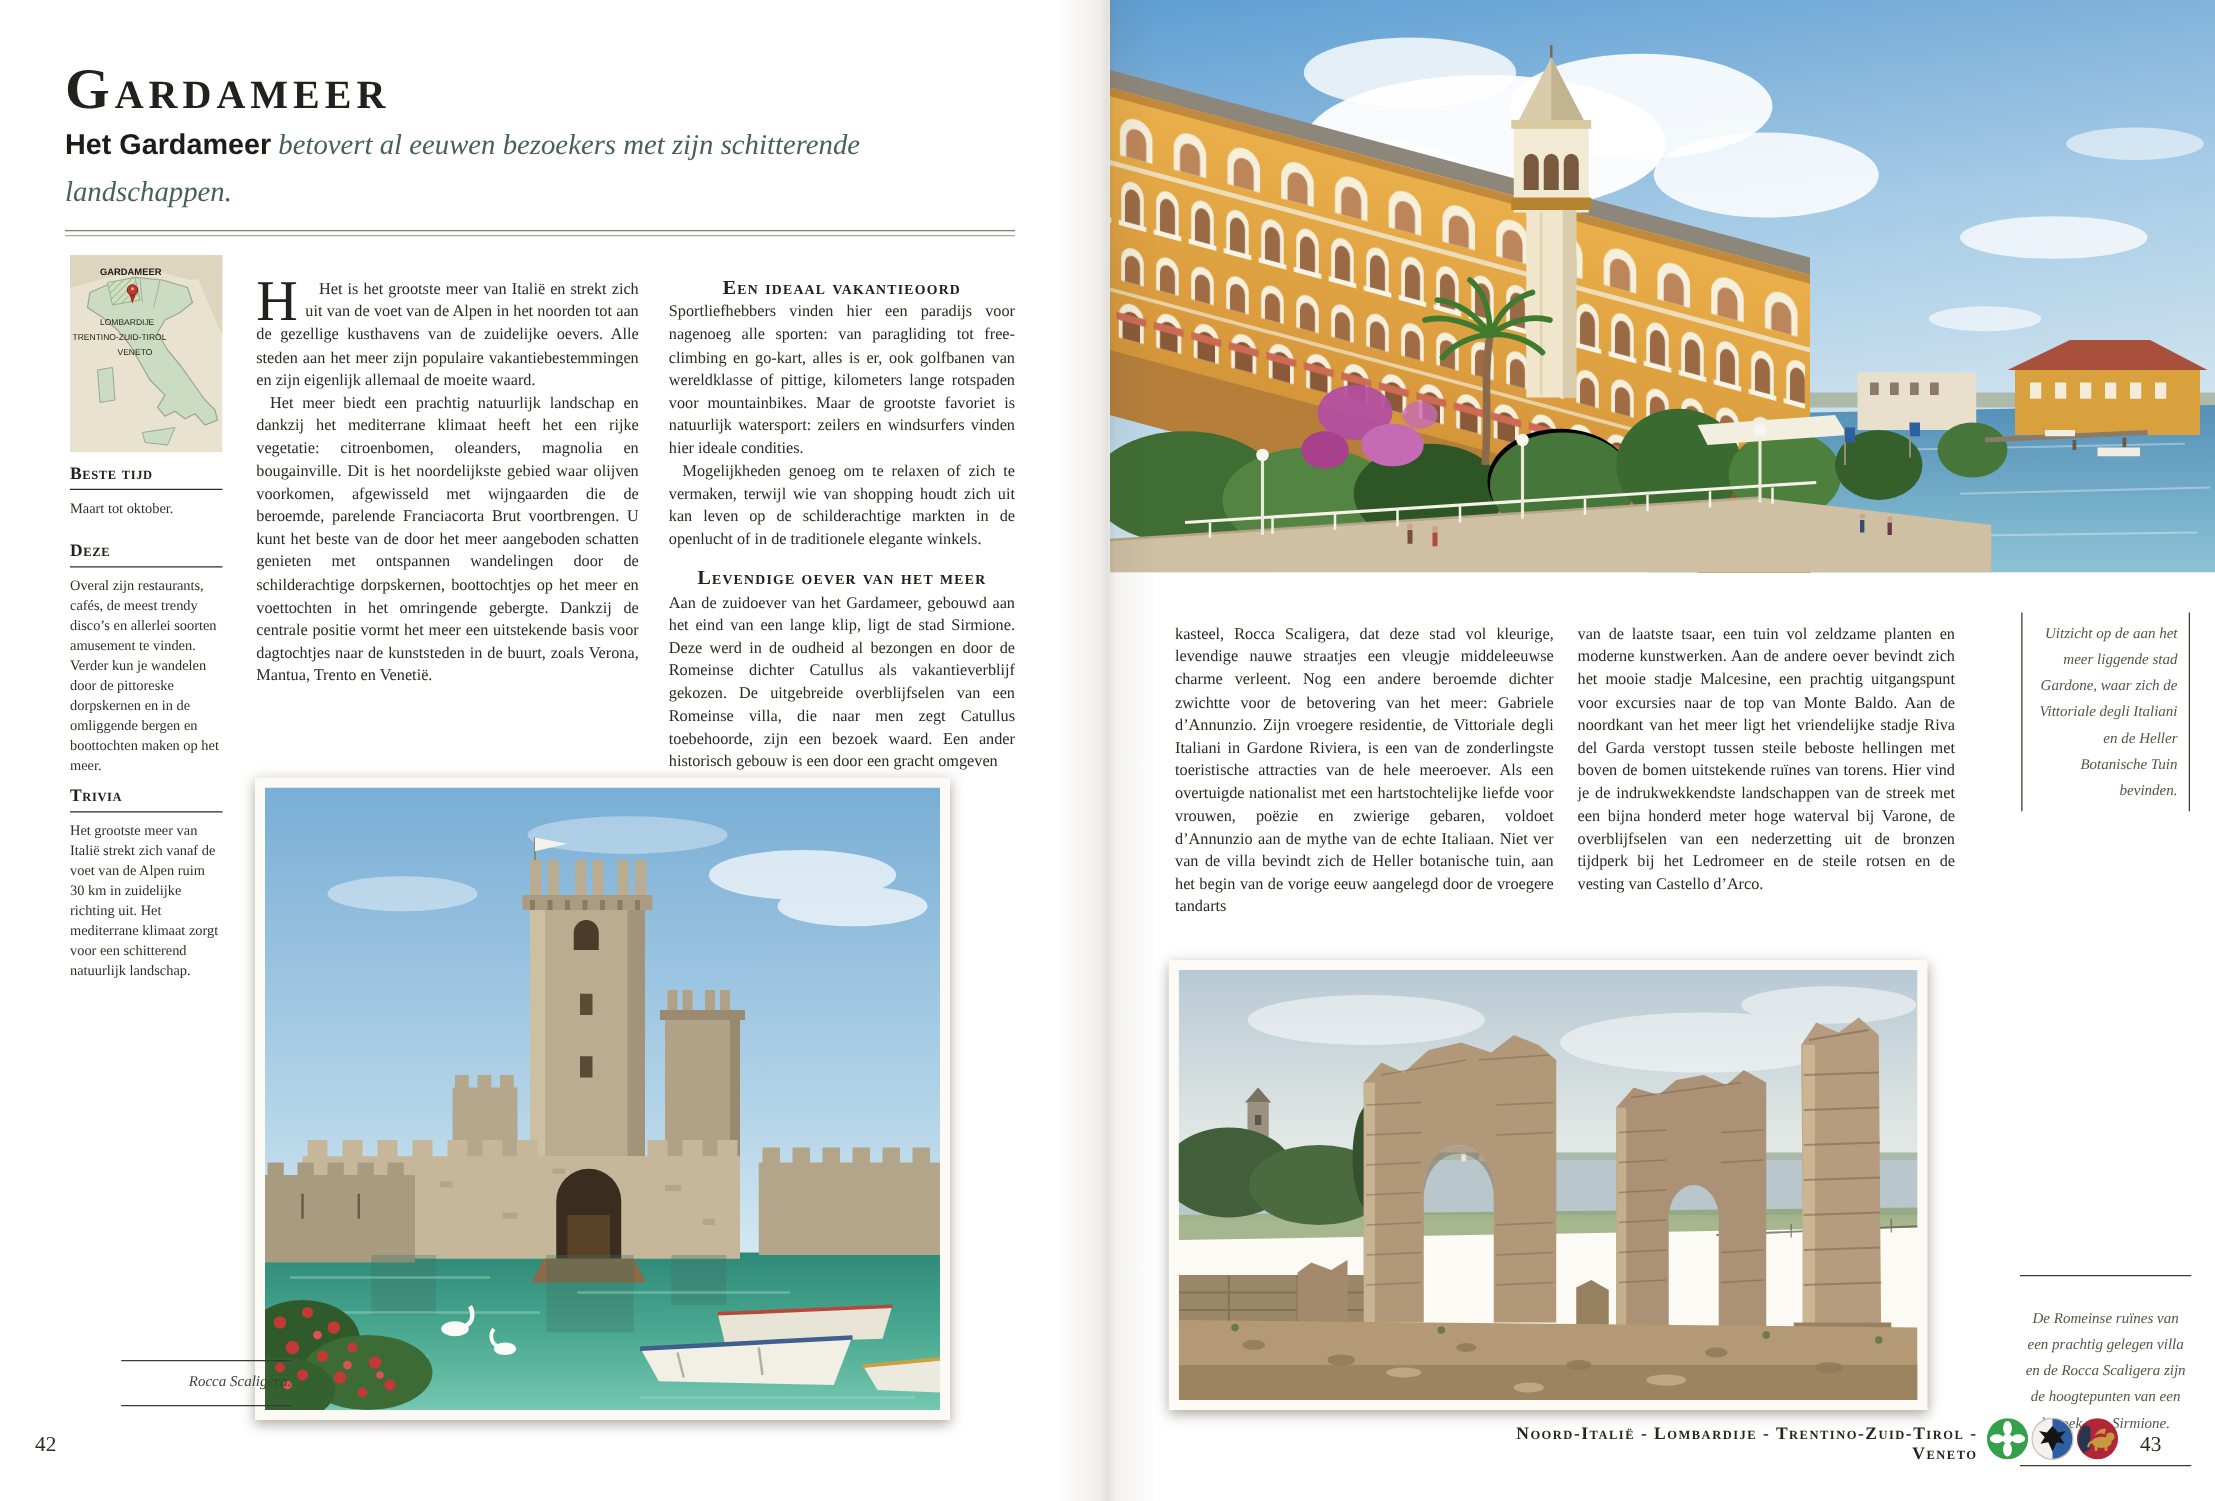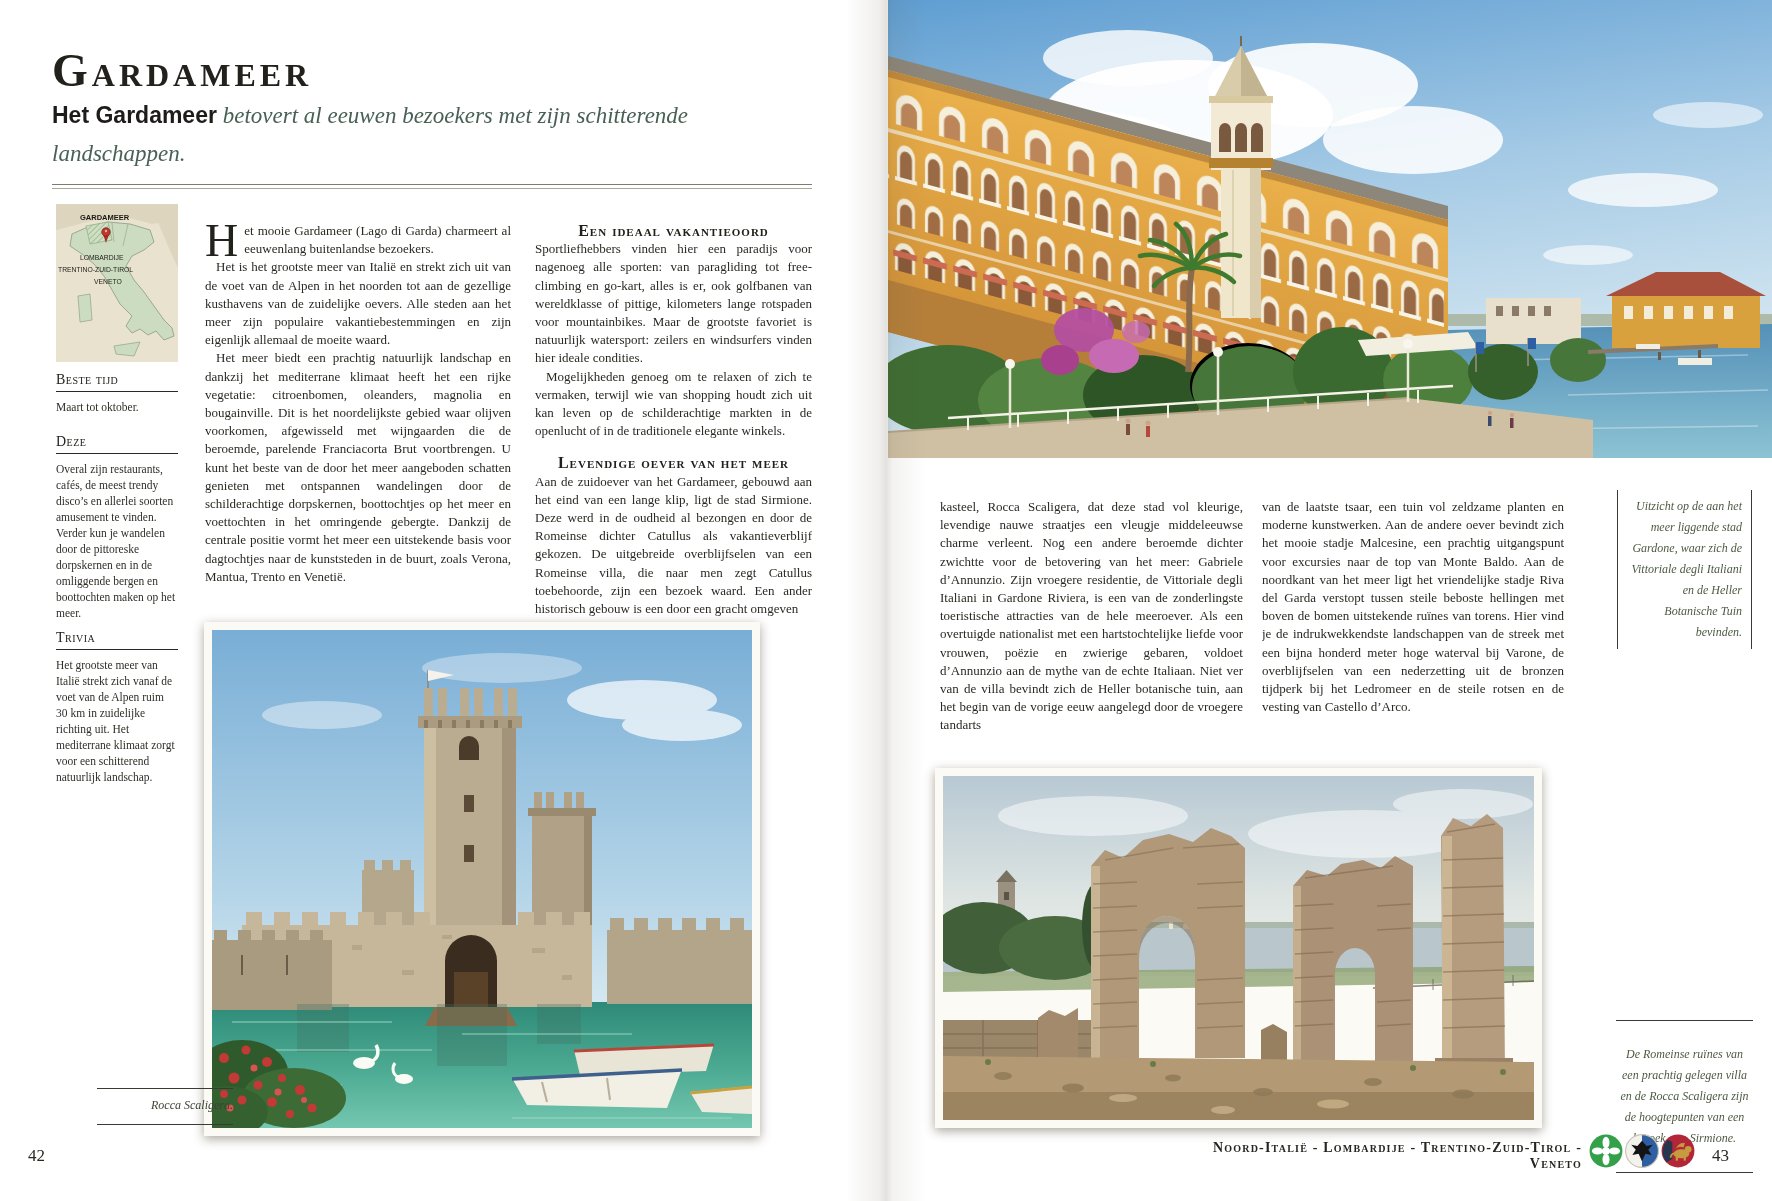--- a/index.html
+++ b/index.html
@@ -9,21 +9,21 @@
   .page-title{position:absolute;left:52px;top:48px;font-size:46px;font-weight:bold;
               font-variant:small-caps;letter-spacing:4px;color:#23211c;line-height:1;}
   .subtitle{position:absolute;left:52px;top:96px;width:690px;font-size:23px;line-height:38px;}
   .subtitle .lead{font-family:"Liberation Sans",sans-serif;font-weight:bold;color:#1d1c18;}
   .subtitle .rest{font-style:italic;color:#486055;}
   .intro-rule{position:absolute;left:52px;top:184px;width:760px;height:3px;
               border-top:1px solid #79816c;border-bottom:1px solid #a3aa95;}
   
   .map-wrap{position:absolute;left:56px;top:204px;width:122px;height:158px;}
   .sb-section{position:absolute;left:56px;width:122px;}
-  .sb-head{font-size:14px;font-weight:normal;font-variant:small-caps;letter-spacing:.5px;
+  .sb-head{font-size:14px;font-weight:bold;font-variant:small-caps;letter-spacing:.5px;
            color:#22211c;border-bottom:1.5px solid #2a2a24;padding-bottom:3px;margin-bottom:7px;}
   .sb-text{font-size:11.5px;line-height:16px;color:#302e27;}
   
   .col{position:absolute;text-align:justify;font-size:13px;line-height:18.2px;overflow:hidden;hyphens:auto;}
   .col p{margin:0;text-indent:11px;}
   .col p.first{text-indent:0;}
   .col .dropcap{float:left;font-size:46px;line-height:34px;padding:2px 6px 0 0;color:#23211c;}
   .art-head{font-variant:small-caps;font-weight:bold;font-size:16px;letter-spacing:1px;
             color:#21201b;margin:0 0 6px 0;text-indent:0 !important;text-align:center;}
   .art-head.later{margin-top:14px;}
@@ -109,21 +109,21 @@
   <div class="sb-section" style="top:434px">
     <div class="sb-head">Deze</div>
     <div class="sb-text">Overal zijn restaurants, cafés, de meest trendy disco’s en allerlei soorten amusement te vinden. Verder kun je wandelen door de pittoreske dorpskernen en in de omliggende bergen en boottochten maken op het meer.</div>
   </div>
   <div class="sb-section" style="top:630px">
     <div class="sb-head">Trivia</div>
     <div class="sb-text">Het grootste meer van Italië strekt zich vanaf de voet van de Alpen ruim 30 km in zuidelijke richting uit. Het mediterrane klimaat zorgt voor een schitterend natuurlijk landschap.</div>
   </div>
 
   <div class="col" id="col1">
-    <p class="first"><span class="dropcap">H</span><span>et mooie Gardameer (Lago di Garda) charmeert al eeuwenlang buitenlandse bezoekers.</span></p>
+    <p class="first"><span class="dropcap">H</span></p>
     <p>Het is het grootste meer van Italië en strekt zich uit van de voet van de Alpen in het noorden tot aan de gezellige kusthavens van de zuidelijke oevers. Alle steden aan het meer zijn populaire vakantiebestemmingen en zijn eigenlijk allemaal de moeite waard.</p>
     <p>Het meer biedt een prachtig natuurlijk landschap en dankzij het mediterrane klimaat heeft het een rijke vegetatie: citroenbomen, oleanders, magnolia en bougainville. Dit is het noordelijkste gebied waar olijven voorkomen, afgewisseld met wijngaarden die de beroemde, parelende Franciacorta Brut voortbrengen. U kunt het beste van de door het meer aangeboden schatten genieten met ontspannen wandelingen door de schilderachtige dorpskernen, boottochtjes op het meer en voettochten in het omringende gebergte. Dankzij de centrale positie vormt het meer een uitstekende basis voor dagtochtjes naar de kunststeden in de buurt, zoals Verona, Mantua, Trento en Venetië.</p>
   </div>
   <div class="col" id="col2">
     <p class="art-head">Een ideaal vakantieoord</p>
     <p class="first">Sportliefhebbers vinden hier een paradijs voor nagenoeg alle sporten: van paragliding tot free-climbing en go-kart, alles is er, ook golfbanen van wereldklasse of pittige, kilometers lange rotspaden voor mountainbikes. Maar de grootste favoriet is natuurlijk watersport: zeilers en windsurfers vinden hier ideale condities.</p>
     <p>Mogelijkheden genoeg om te relaxen of zich te vermaken, terwijl wie van shopping houdt zich uit kan leven op de schilderachtige markten in de openlucht of in de traditionele elegante winkels.</p>
     <p class="art-head later">Levendige oever van het meer</p>
     <p class="first">Aan de zuidoever van het Gardameer, gebouwd aan het eind van een lange klip, ligt de stad Sirmione. Deze werd in de oudheid al bezongen en door de Romeinse dichter Catullus als vakantieverblijf gekozen. De uitgebreide overblijfselen van een Romeinse villa, die naar men zegt Catullus toebehoorde, zijn een bezoek waard. Een ander historisch gebouw is een door een gracht omgeven</p>
   </div>

